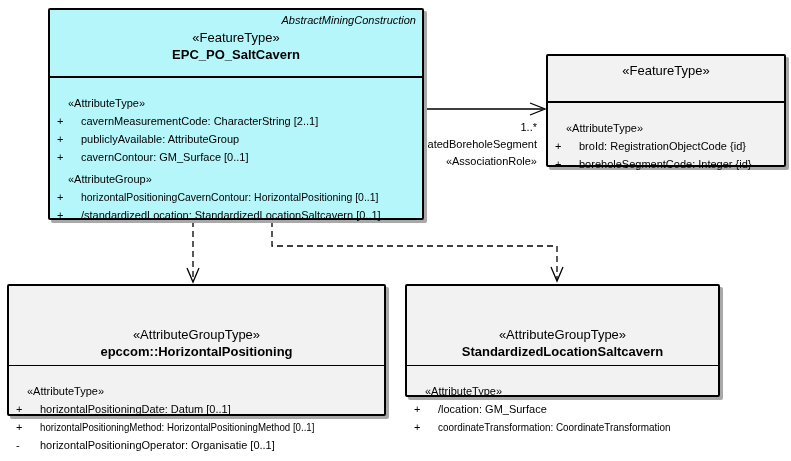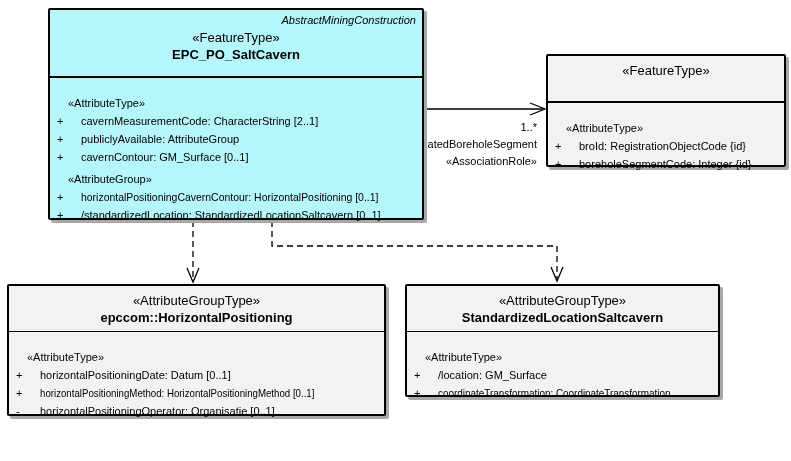--- a/index.html
+++ b/index.html
@@ -35,21 +35,21 @@
   .box-saltcavern { left: 8px;   top: 8px;   width: 376px; height: 212px; margin-left: 40px; }
   .box-borehole   { left: 546px; top: 54px;  width: 240px; height: 113px; }
   .box-horizpos   { left: 7px;   top: 284px; width: 379px; height: 132px; }
   .box-stdloc     { left: 405px; top: 284px; width: 315px; height: 113px; }
 
   .box-header {
     border-bottom: 2px solid #000000;
     text-align: center;
     padding-top: 5px;
   }
-  .box-horizpos .box-header, .box-stdloc .box-header { border-bottom-width: 1px; }
+  .box-horizpos .box-header, .box-stdloc .box-header { border-bottom-width: 1px; margin-top: 34px; }
 
   .parent-label {
     text-align: right;
     font-style: italic;
     padding: 0 6px 0 0;
     height: 18px;
     line-height: 16px;
     font-size: 11px;
   }
   .stereotype-label { line-height: 16px; font-size: 13px; }

